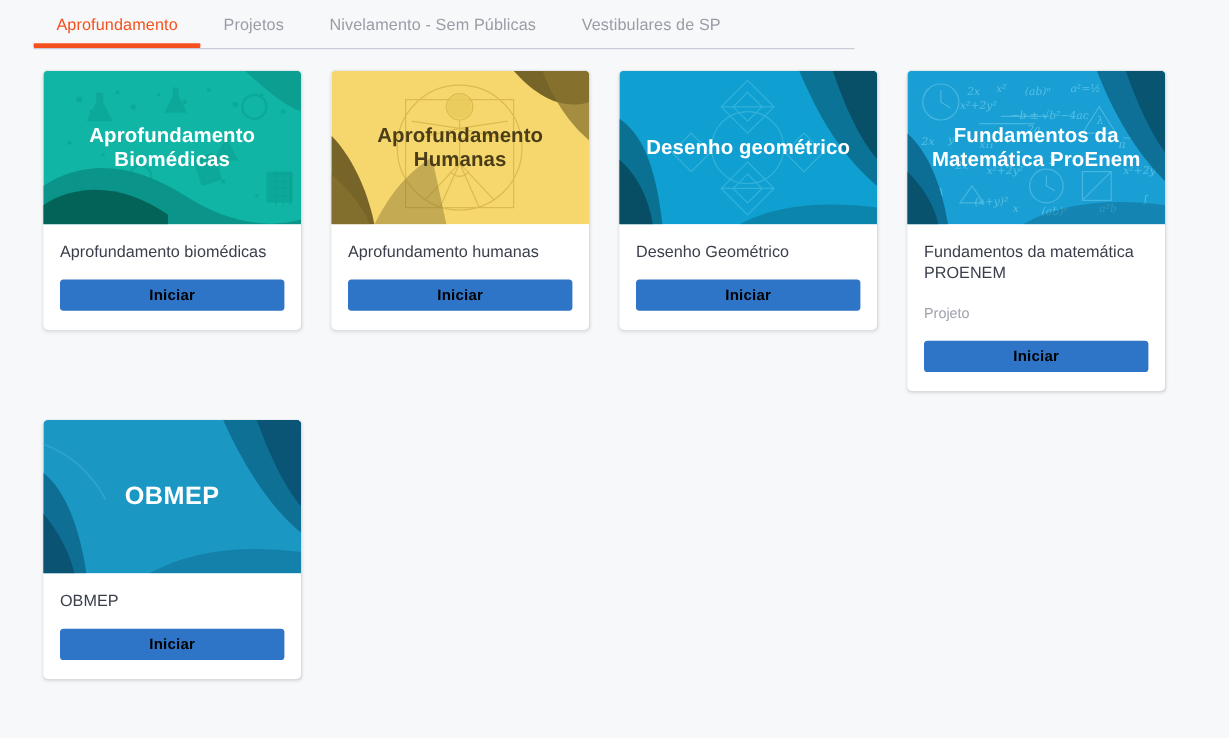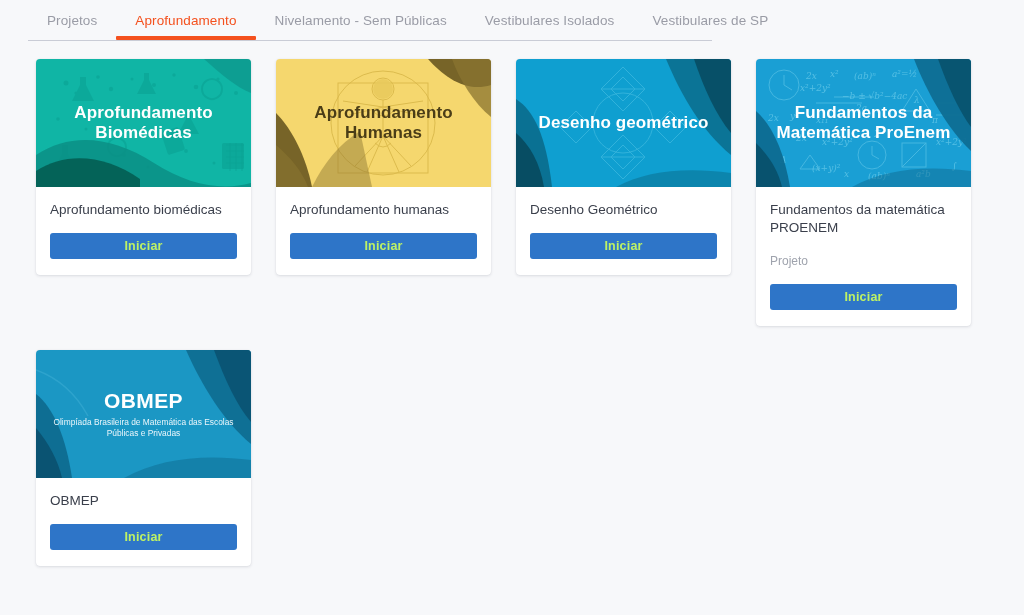--- a/index.html
+++ b/index.html
@@ -140,39 +140,38 @@
     font-size: 12px;
     color: #9fa3ad;
     line-height: 1.3;
   }
   .start-btn {
     margin-top: 14px;
     height: 26px;
     border: none;
     border-radius: 3px;
     background: #2e75c8;
-    color: #bef264;
+    color: #000000;
     font-size: 12.5px;
     font-weight: 600;
     font-family: inherit;
     cursor: pointer;
     letter-spacing: .2px;
     display: flex;
     align-items: center;
     justify-content: center;
   }
 </style>
 </head>
 <body>
 
 <nav class="tabbar">
+  <button class="tab active">Aprofundamento</button>
   <button class="tab">Projetos</button>
-  <button class="tab active">Aprofundamento</button>
   <button class="tab">Nivelamento - Sem Públicas</button>
-  <button class="tab">Vestibulares Isolados</button>
   <button class="tab">Vestibulares de SP</button>
 </nav>
 
 <main class="grid">
 
   <article class="card">
     <div class="banner">
       <svg class="art" viewBox="0 0 215 128" preserveAspectRatio="none">
         <rect width="215" height="128" fill="#10b5a5"></rect>
         <g fill="#0aa092" opacity=".55">
@@ -347,21 +346,20 @@
         <rect width="215" height="128" fill="#1b97c4"></rect>
         <path d="M0 44 C 18 58, 30 88, 36 128 L0 128 Z" fill="#0e6c90" opacity=".95"></path>
         <path d="M0 78 C 12 92, 22 110, 26 128 L0 128 Z" fill="#0a5372"></path>
         <path d="M150 0 C 166 36, 188 72, 215 94 L215 0 Z" fill="#0e6c90" opacity=".9"></path>
         <path d="M178 0 C 189 30, 201 56, 215 72 L215 0 Z" fill="#0a5372" opacity=".92"></path>
         <path d="M88 128 C 124 108, 168 104, 215 110 L215 128 Z" fill="#0e6c90" opacity=".5"></path>
         <path d="M0 20 C 22 28, 40 44, 52 66" stroke="#3fb0d6" stroke-width="1.5" fill="none" opacity=".5"></path>
       </svg>
       <div class="banner-text">
         <span class="banner-title">OBMEP</span>
-        <span class="banner-sub">Olimpíada Brasileira de Matemática das Escolas Públicas e Privadas</span>
       </div>
     </div>
     <div class="card-body">
       <div class="card-title">OBMEP</div>
       <button class="start-btn">Iniciar</button>
     </div>
   </article>
 
 </main>
 

